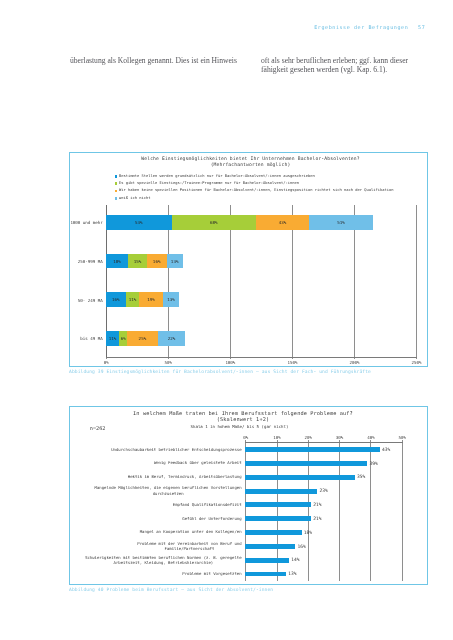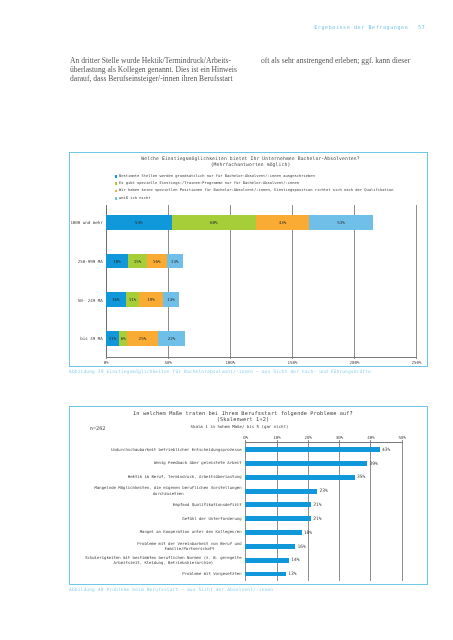--- a/index.html
+++ b/index.html
@@ -42,26 +42,25 @@
 </head>
 <body>
 
 <div class="pg">
 
   <div class="runhead">
     <span>Ergebnisse der Befragungen</span><span class="pnum">57</span>
   </div>
 
   <div class="col col-l" id="colL">
-      <div>An dritter Stelle wurde Hektik/Termindruck/Arbeits-</div>
       <div>überlastung als Kollegen genannt. Dies ist ein Hinweis</div>
-      <div>darauf, dass Berufseinsteiger/-innen ihren Berufsstart</div>
     </div>
   <div class="col col-r" id="colR">
-      <div>oft als sehr anstrengend erleben; ggf. kann dieser</div>
+      <div>oft als sehr beruflichen erleben; ggf. kann dieser</div>
+      <div>fähigkeit gesehen werden (vgl. Kap. 6.1).</div>
     </div>
 
   <div class="figbox fig1">
     <div class="ch" id="chart1">
         <div class="ctitle" style="top: 3.6px; font-size: 4.72px; letter-spacing: 0.12px; padding-left: 5px; box-sizing: border-box;">Welche Einstiegsmöglichkeiten bietet Ihr Unternehmen Bachelor-Absolventen?</div>
         <div class="ctitle" style="top: 9.9px; font-size: 4.72px; letter-spacing: 0.12px; padding-left: 5px; box-sizing: border-box;">(Mehrfachantworten möglich)</div>
         <div class="lgsq" style="left: 45.4px; top: 22.5px; background: rgb(16, 152, 219);"></div>
         <div class="lg" style="left: 49.6px; top: 21px; font-size: 3.74px;">Bestimmte Stellen werden grundsätzlich nur für Bachelor-Absolvent/-innen ausgeschrieben</div>
         <div class="lgsq" style="left: 45.4px; top: 29.88px; background: rgb(166, 206, 57);"></div>
         <div class="lg" style="left: 49.6px; top: 28.38px; font-size: 3.74px;">Es gibt spezielle Einstiegs-/Trainee-Programme nur für Bachelor-Absolvent/-innen</div>

